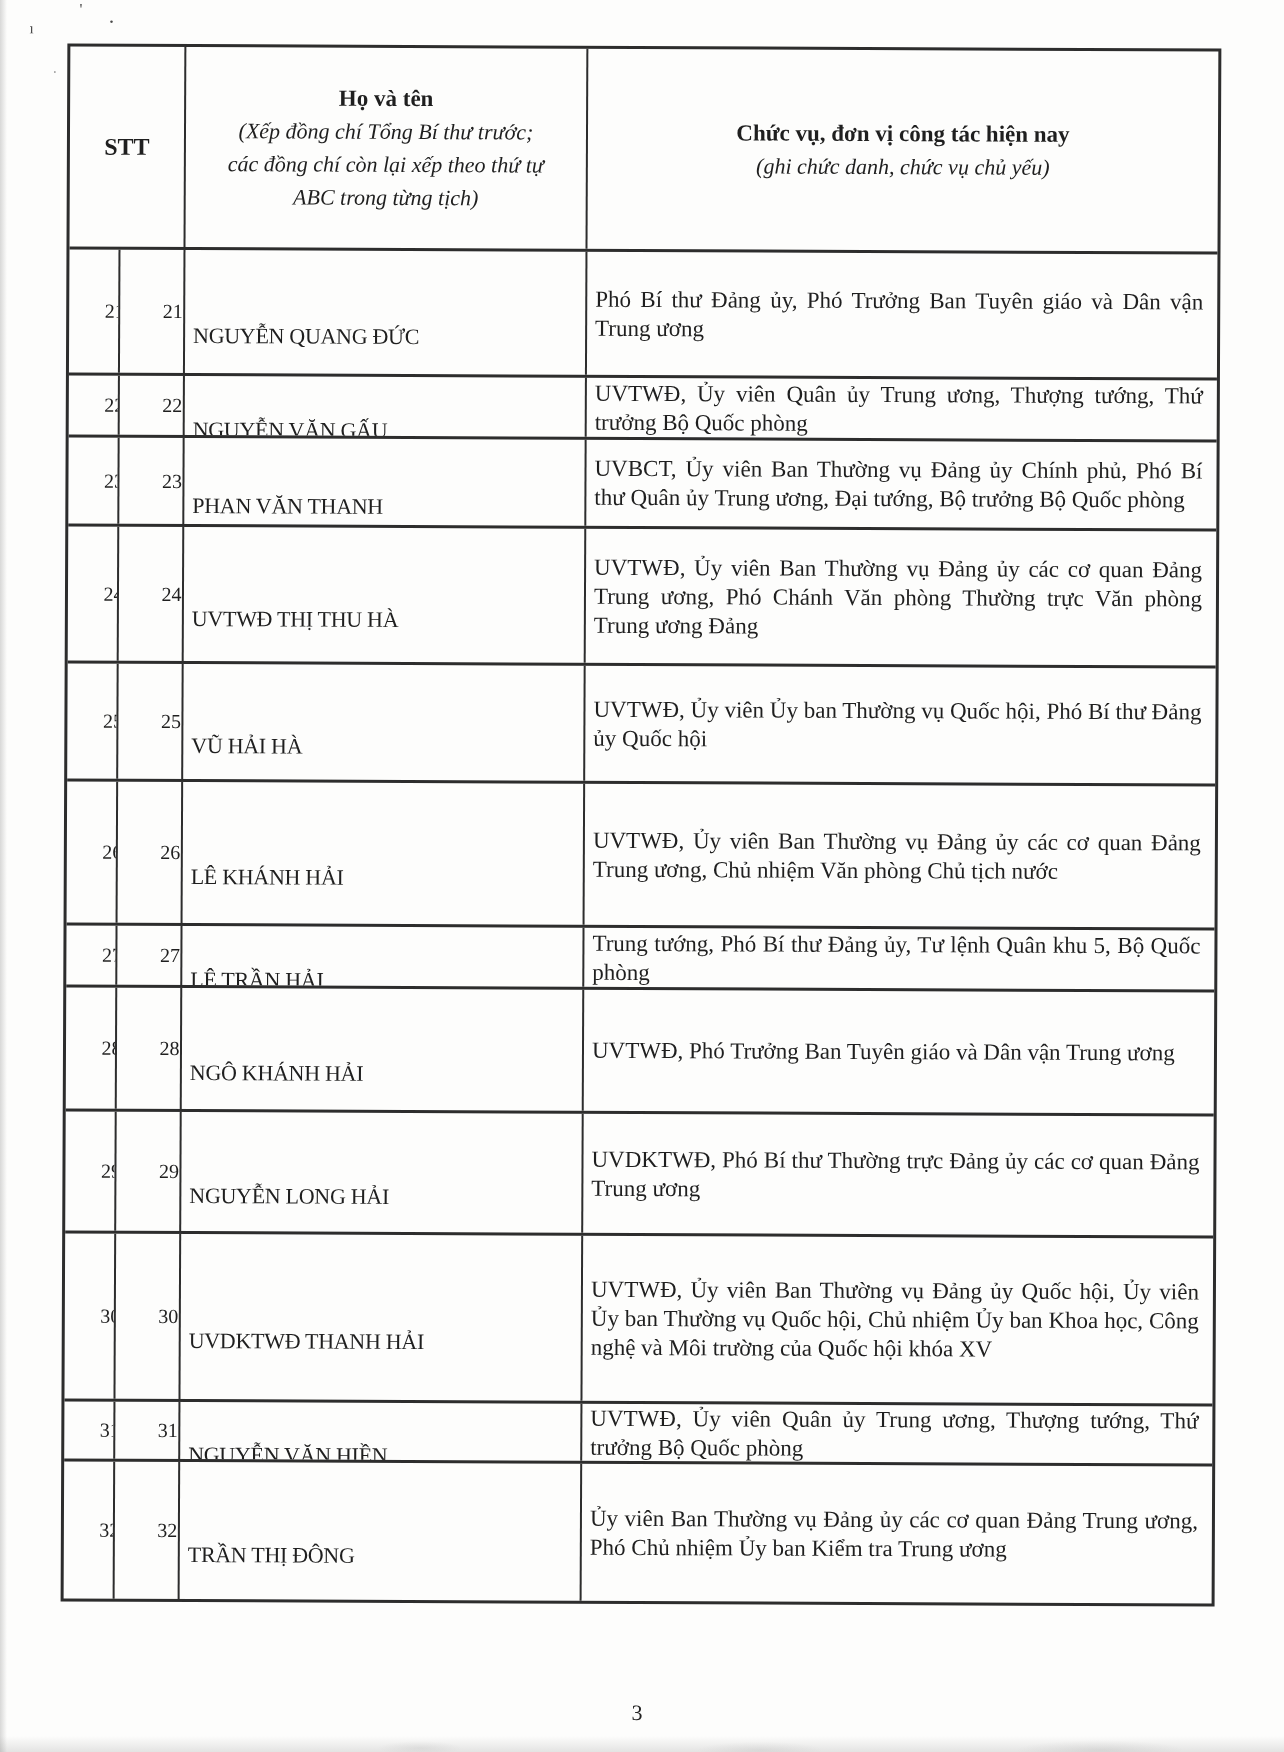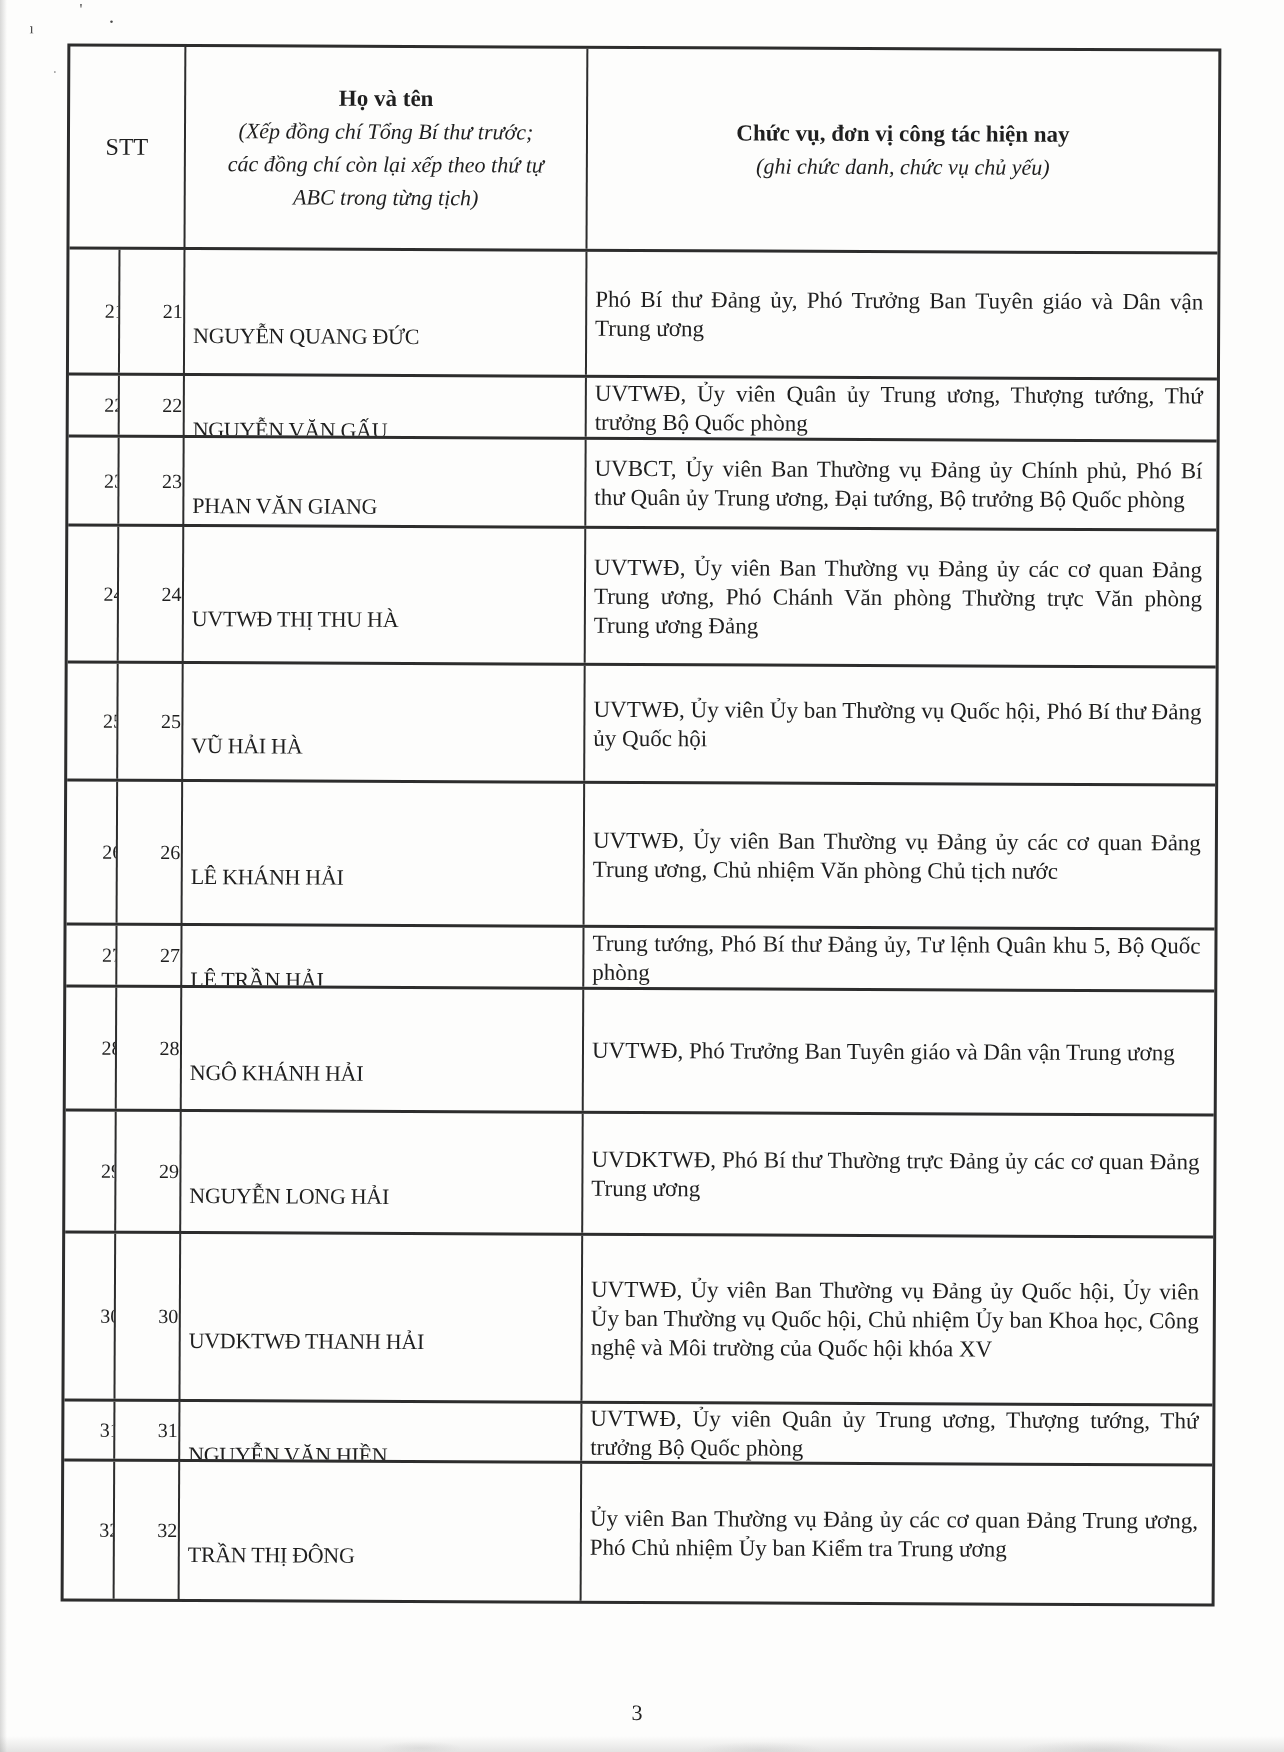--- a/index.html
+++ b/index.html
@@ -54,21 +54,21 @@
   .cell.nb{border-left:none;}
   .c0{width:49px;justify-content:center;}
   .c1{width:65px;justify-content:center;}
   .c2{width:402px;padding:2px 6px 2px 8px;}
   .c3{flex:1;padding:2px 14px 2px 8px;}
   .num{font-size:20px;padding-left:42px;}
   .name{font-size:22px;letter-spacing:-0.3px;line-height:27px;margin-top:48px;}
   .postext{width:100%;text-align:justify;font-size:23px;line-height:29px;}
 
   
-  .hstt{width:114px;justify-content:center;font-weight:normal;font-size:24px;}
+  .hstt{width:114px;justify-content:center;font-weight:bold;font-size:24px;}
   .hname{width:402px;flex-direction:column;justify-content:center;text-align:center;padding:2px 4px;}
   .hpos{flex:1;flex-direction:column;justify-content:center;text-align:center;padding:2px 6px;}
   .htitle{font-weight:bold;font-size:23px;line-height:33px;}
   .hnote{font-style:italic;font-size:22px;line-height:33px;}
 
   .page-number{
     position:absolute;left:64px;top:1700px;width:1154px;
     text-align:center;font-size:22px;color:#222;
   }
 </style>
@@ -119,21 +119,21 @@
         </div>
       <div class="cell c3">
           <div class="postext">UVTWĐ, Ủy viên Quân ủy Trung ương, Thượng tướng, Thứ trưởng Bộ Quốc phòng</div>
         </div>
     </div>
 
     <div class="row" style="height:89px">
       <div class="cell c0 nb num">23</div>
       <div class="cell c1 num">23</div>
       <div class="cell c2">
-          <div class="name">PHAN VĂN GIANG</div>
+          <div class="name">PHAN VĂN THANH</div>
         </div>
       <div class="cell c3">
           <div class="postext">UVBCT, Ủy viên Ban Thường vụ Đảng ủy Chính phủ, Phó Bí thư Quân ủy Trung ương, Đại tướng, Bộ trưởng Bộ Quốc phòng</div>
         </div>
     </div>
 
     <div class="row" style="height:137px">
       <div class="cell c0 nb num">24</div>
       <div class="cell c1 num">24</div>
       <div class="cell c2">

